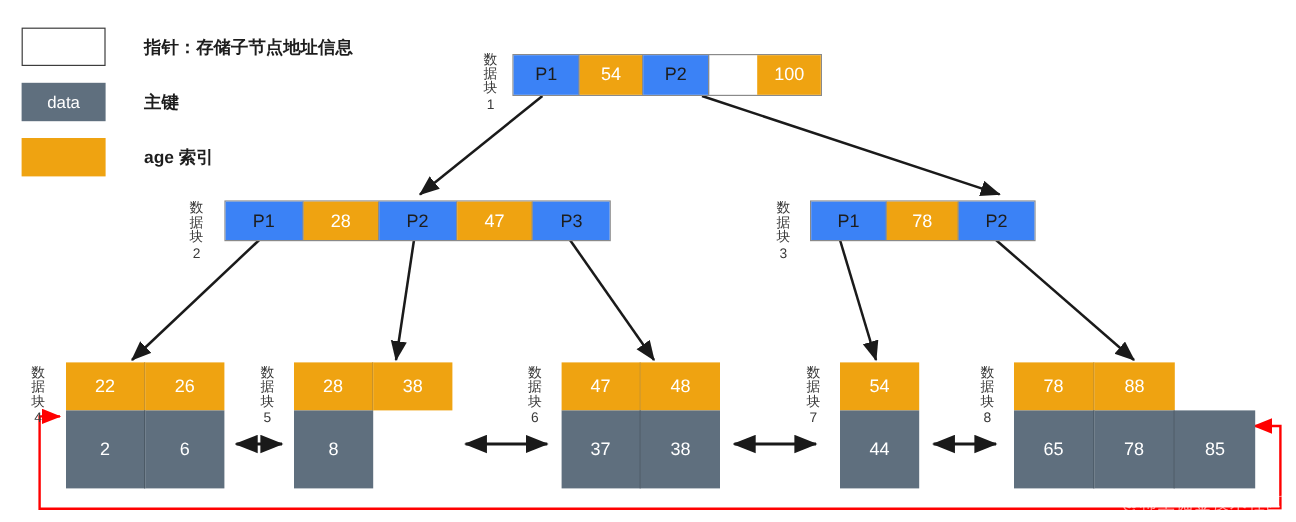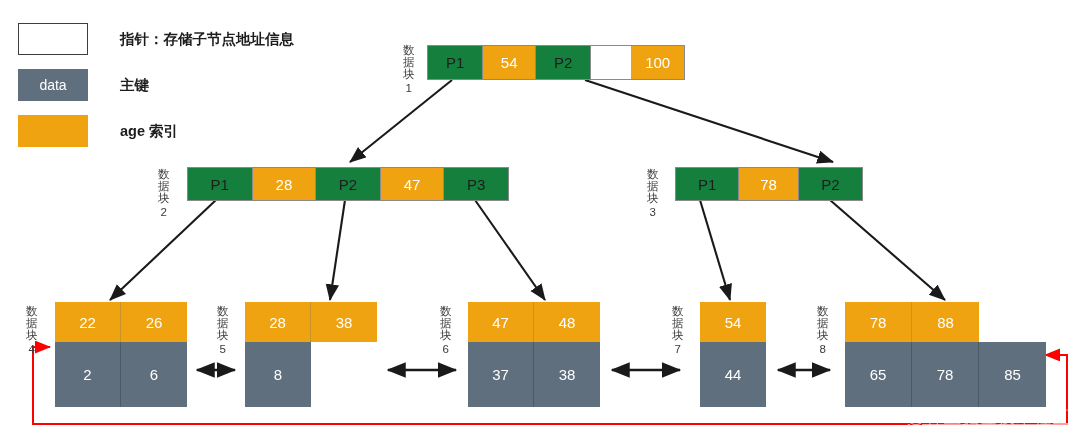--- a/index.html
+++ b/index.html
@@ -18,41 +18,41 @@
   .sw-pointer{background:#ffffff;border:1.5px solid #3d3d3d;}
   .sw-index{background:#EFA311;}
   .sw-data{background:#5F6F7E;}
   .legend-label{margin-left:32px;font-size:14.5px;font-weight:bold;color:#1d1d1d;white-space:nowrap;}
 
   
   .node{position:absolute;display:flex;box-sizing:border-box;border:1.4px solid #8a8a8a;}
   .cell{box-sizing:border-box;display:flex;align-items:center;justify-content:center;
         font-size:15px;border-right:1.4px solid #8a8a8a;}
   .cell:last-child{border-right:none;}
-  .cell.ptr{background:#15803d;color:#1d1d1d;}
+  .cell.ptr{background:#3b82f6;color:#1d1d1d;}
   .cell.key{background:#EFA311;color:#ffffff;}
 
   
   .leaf{position:absolute;box-sizing:border-box;display:flex;flex-direction:column;}
   .leaf-row{display:flex;border-radius:19px;}
   .leaf-cell{box-sizing:border-box;display:flex;align-items:center;justify-content:center;
              font-size:15px;color:#ffffff;border-right:1px solid #c9922a;}
   .leaf-cell:last-child{border-right:none;}
   .leaf-row.keys .leaf-cell{background:#EFA311;}
   .leaf-row.vals .leaf-cell{background:#5F6F7E;border-right:1px solid #4c5a66;}
   .leaf-row.vals .leaf-cell:last-child{border-right:none;}
 
   
   .blk-label{position:absolute;display:flex;flex-direction:column;align-items:center;
              font-size:11.5px;color:#3a3a3a;line-height:1.06;}
   .blk-label .ch{display:block;}
   .blk-label .num{display:block;margin-top:1px;font-size:11.5px;}
 
-  .watermark{position:absolute;right:10px;bottom:6px;font-size:17px;color:rgba(255,255,255,0.62);
-             letter-spacing:1px;white-space:nowrap;text-decoration:underline;}
+  .watermark{position:absolute;right:10px;bottom:6px;font-size:14px;color:rgba(255,255,255,0.62);
+             letter-spacing:1px;white-space:nowrap;}
 </style>
 </head>
 <body>
 
 <div id="canvas">
 
   <div class="legend">
     <div class="legend-row">
       <div class="swatch sw-pointer"></div>
       <div class="legend-label">指针：存储子节点地址信息</div>

